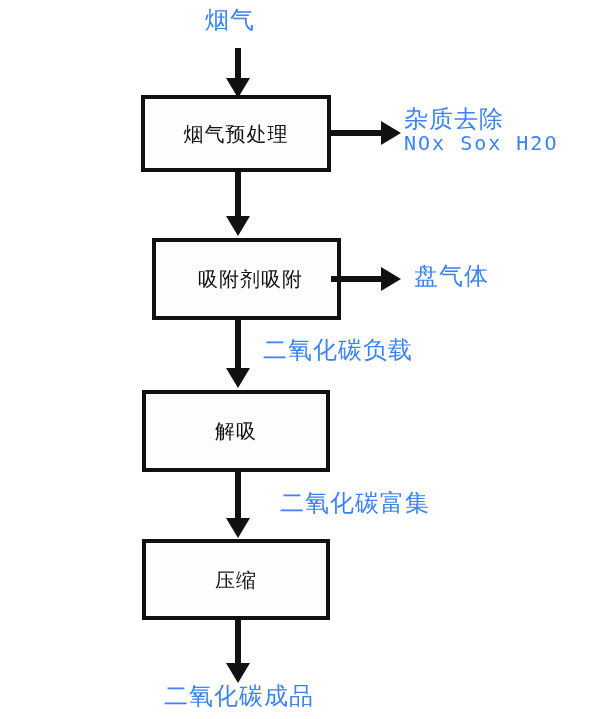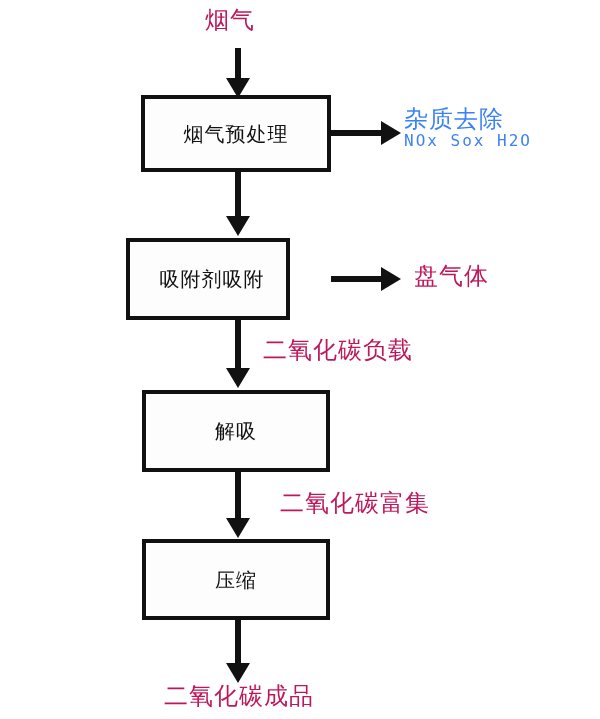--- a/index.html
+++ b/index.html
@@ -57,31 +57,31 @@
     position: absolute;
     width: 0;
     height: 0;
     border-top: 12px solid transparent;
     border-bottom: 12px solid transparent;
     border-left: 20px solid #111111;
   }
   
   .txt {
     position: absolute;
-    color: #be185d;
+    color: #3b82f6;
     white-space: nowrap;
     font-family: "DejaVu Sans", sans-serif;
   }
   .txt-main {
     font-size: 24px;
     line-height: 1.05;
     letter-spacing: 1px;
   }
   .txt-sub {
-    font-size: 16px;
+    font-size: 20px;
     line-height: 1.1;
     letter-spacing: 2px;
     font-family: "DejaVu Sans Mono", monospace;
   }
   .side-group {
     position: absolute;
     color: #3b82f6;
     white-space: nowrap;
   }
 </style>
@@ -102,21 +102,21 @@
   <div class="hline" style="left:331px; top:130px; width:52px;"></div>
   <div class="hhead" style="left:381px; top:121px;"></div>
   <div class="side-group" style="left:404px; top:107px;">
     <div class="txt-main">杂质去除</div>
     <div class="txt-sub">NOx  Sox  H2O</div>
   </div>
 
   <div class="vline" style="left:235px; top:172px; height:46px;"></div>
   <div class="vhead" style="left:226px; top:216px;"></div>
 
-  <div class="box" style="left:126px; top:238px; width:164px; height:82px;padding-left:8px;">
+  <div class="box" style="left:152px; top:238px; width:189px; height:82px;padding-left:8px;">
     <span class="box-label">吸附剂吸附</span>
   </div>
 
   <div class="hline" style="left:331px; top:276px; width:52px;"></div>
   <div class="hhead" style="left:381px; top:267px;"></div>
   <div class="txt txt-main" style="left:414px; top:264px;">盘气体</div>
 
   <div class="vline" style="left:235px; top:320px; height:50px;"></div>
   <div class="vhead" style="left:226px; top:368px;"></div>
   <div class="txt txt-main" style="left:263px; top:338px;">二氧化碳负载</div>

